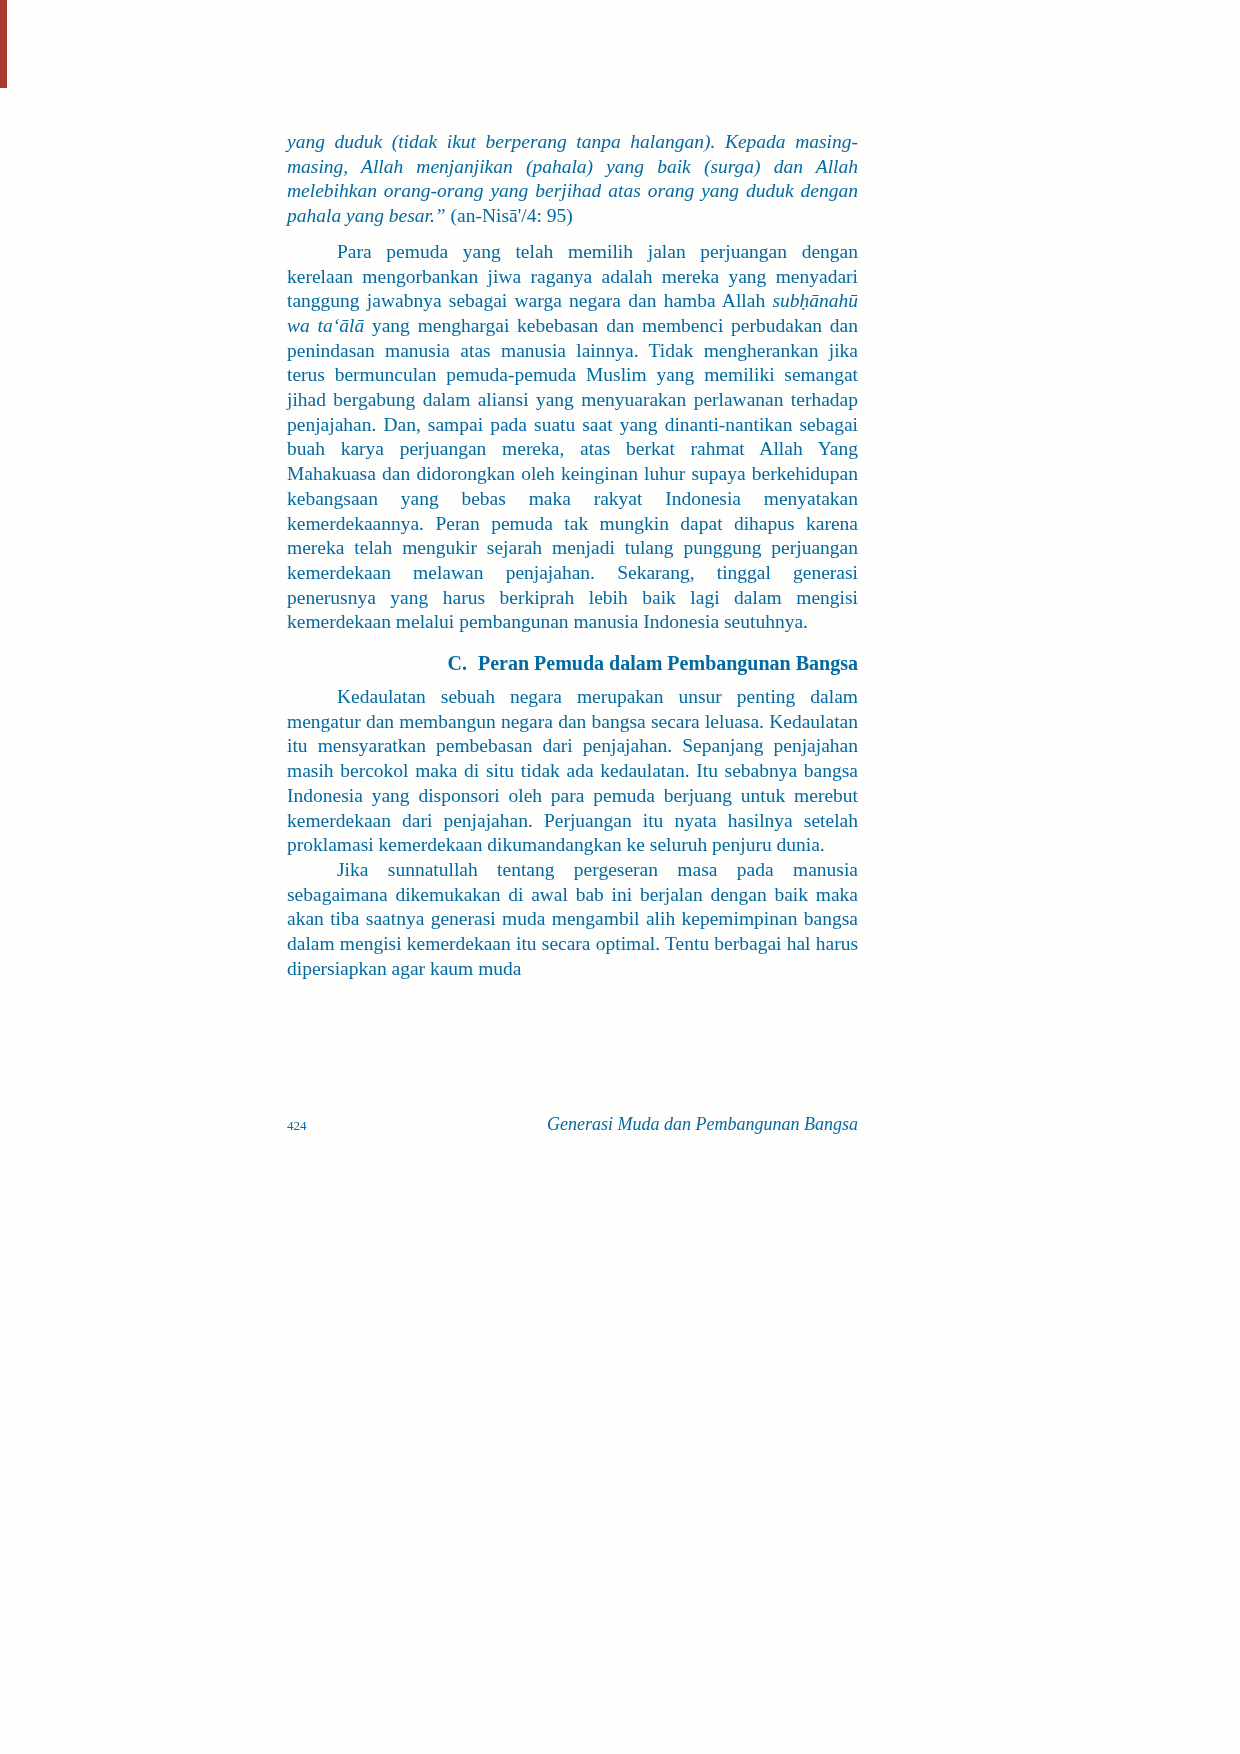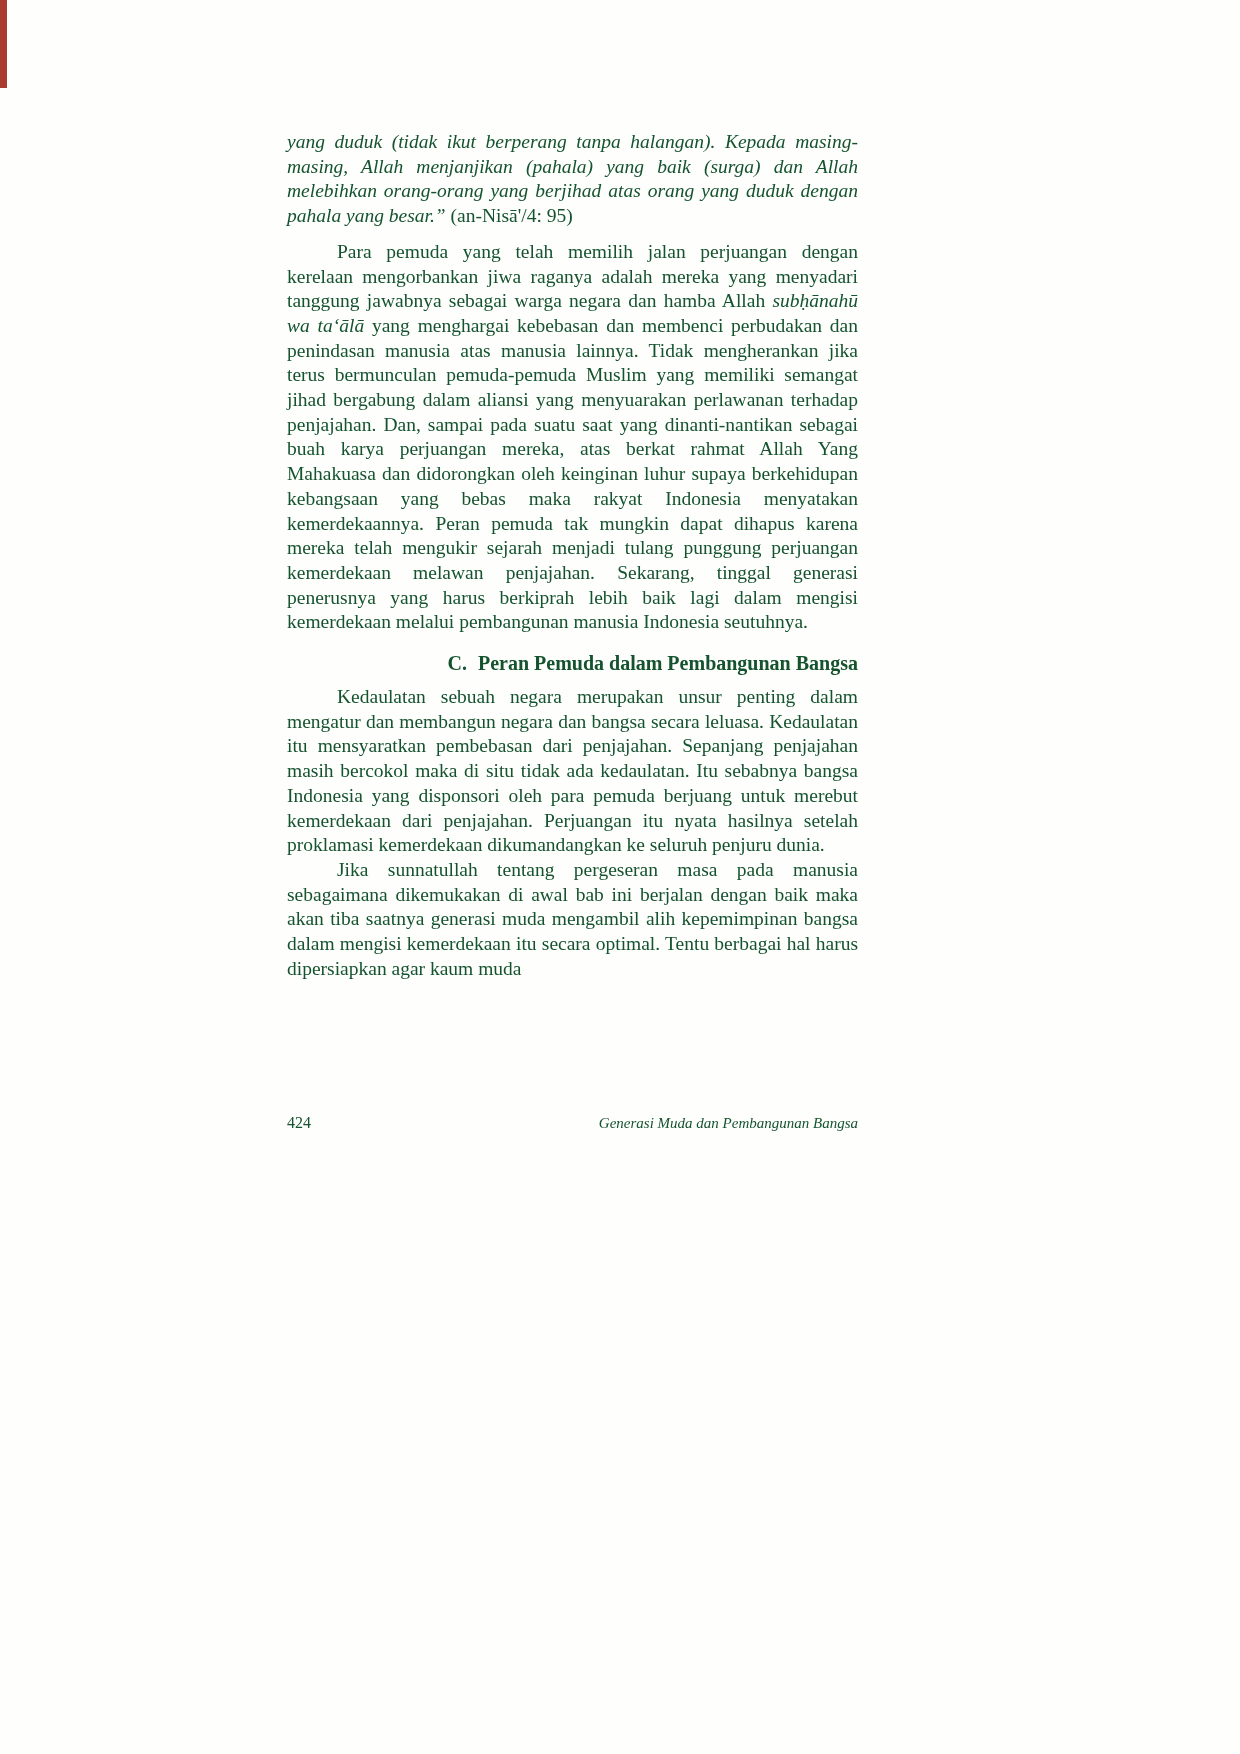--- a/index.html
+++ b/index.html
@@ -4,21 +4,21 @@
 <style>
   * { margin: 0; padding: 0; box-sizing: border-box; }
   html, body { background: #ffffff; }
   .page {
     position: relative;
     width: 1240px;
     height: 1754px;
     margin: 0 auto;
     background: #fefefdff;
     font-family: "Liberation Serif", serif;
-    color: #14532d;
+    color: #0369a1;
     overflow: hidden;
   }
   .scan-artifact {
     position: absolute;
     left: 0;
     top: 0;
     width: 7px;
     height: 88px;
     background: #a83a2e;
   }
@@ -58,25 +58,25 @@
   .footer {
     position: absolute;
     left: 287px;
     top: 1114px;
     width: 571px;
     display: flex;
     justify-content: space-between;
     align-items: baseline;
   }
   .page-number {
-    font-size: 16px;
+    font-size: 13px;
   }
   .running-title {
     font-style: italic;
-    font-size: 15px;
+    font-size: 18px;
   }
 </style>
 </head>
 <body>
 
 <div class="page">
 
   <div class="scan-artifact"></div>
 
   <div class="content">

